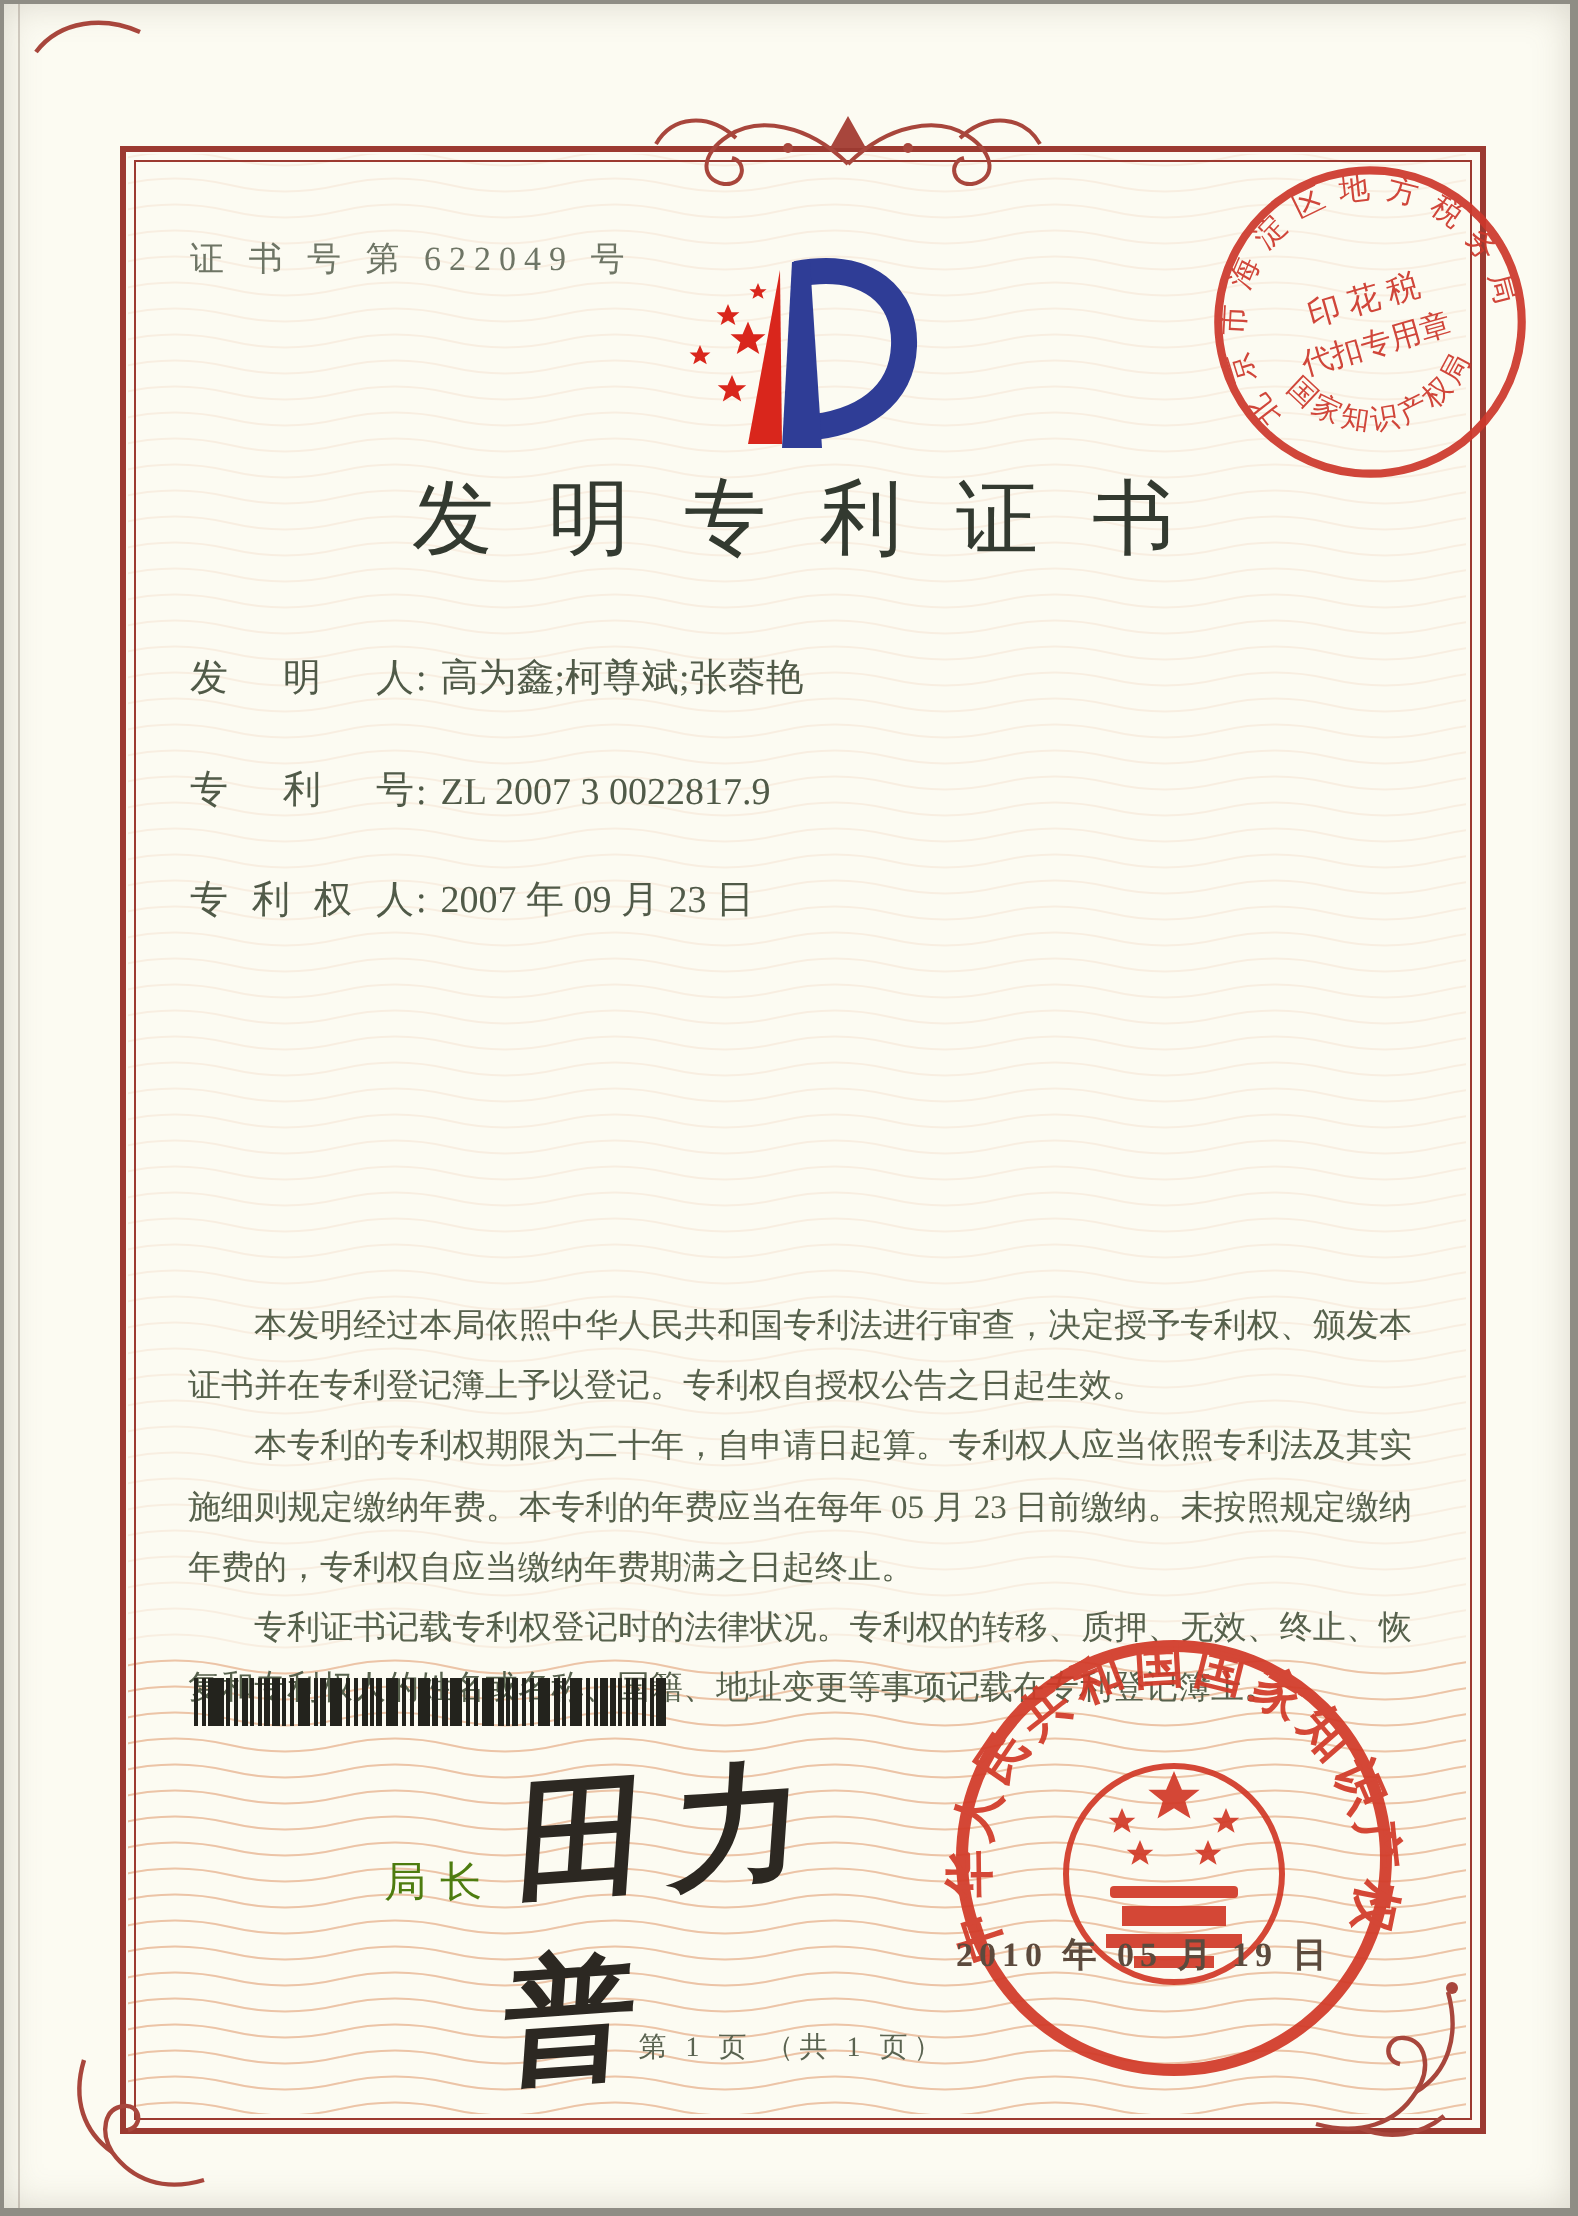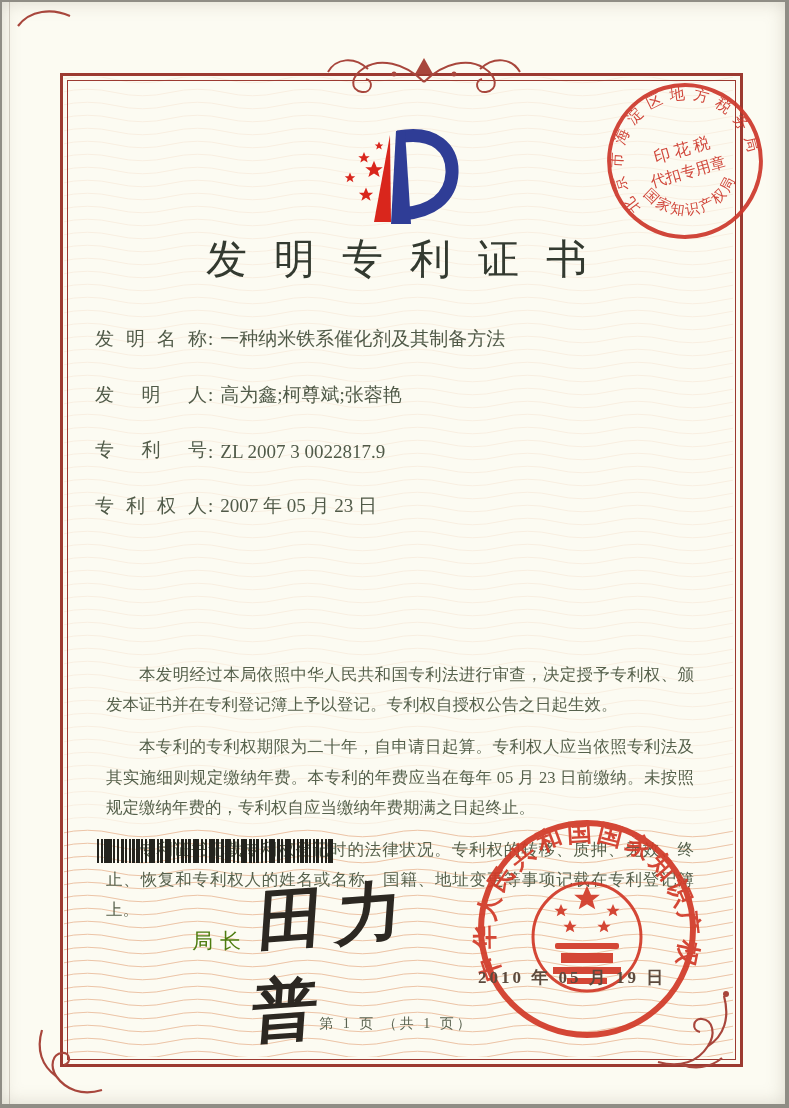--- a/index.html
+++ b/index.html
@@ -36,21 +36,21 @@
     letter-spacing:27px;text-indent:27px;font-weight:400;
   }
   .fields{position:absolute;left:93px;top:324px;width:620px;}
   .field-row{height:55.5px;font-size:19px;color:#505a48;white-space:nowrap;}
   .flabel{display:inline-block;width:112px;text-align:justify;text-align-last:justify;vertical-align:bottom;}
   .colon{margin:0 7px 0 1px;}
   .paragraphs{
     position:absolute;left:92px;top:646px;width:612px;
     font-size:16.5px;line-height:1.83;color:#56614c;text-align:justify;
   }
-  .paragraphs p{margin:12px;text-indent:2em;}
+  .paragraphs p{margin:0;text-indent:2em;}
   .barcode{
     position:absolute;left:95px;top:837px;width:236px;height:24px;
     background:
       repeating-linear-gradient(90deg,#23231d 0 2px,transparent 2px 4px),
       repeating-linear-gradient(90deg,#23231d 0 1px,transparent 1px 7px),
       repeating-linear-gradient(90deg,transparent 0 9px,#23231d 9px 12px,transparent 12px 15px);
   }
   .sig-block{position:absolute;left:158px;top:880px;width:300px;height:100px;}
   .sig-title{position:absolute;left:32px;top:45px;font-size:21px;letter-spacing:7px;color:#4d7c0f;}
   .sig-name{
@@ -110,20 +110,21 @@
   <svg class="ornament" style="left:18px;top:1020px;" width="90" height="80" viewBox="0 0 90 80">
     <g fill="none" stroke="#a8463c" stroke-width="2.2" transform="scale(-1,1) translate(-90,0)">
       <path d="M8,68 C28,74 44,68 54,54 C60,44 58,32 48,31 C40,30 38,41 46,43"></path>
       <path d="M54,54 C68,44 74,28 68,8"></path>
     </g>
   </svg>
   <svg class="ornament" style="left:12px;top:2px;" width="60" height="30" viewBox="0 0 60 30">
     <path d="M4,22 C16,6 38,4 56,12" fill="none" stroke="#a8463c" stroke-width="2.2"></path>
   </svg>
 
+  <div class="cert-number">证 书 号 第 622049 号</div>
 
   <svg class="logo" viewBox="0 0 140 110">
     <defs>
       <path id="star5" d="M0,-10 2.94,-3.09 9.51,-3.09 4.19,1.18 6.12,7.6 0,3.8 -6.12,7.6 -4.19,1.18 -9.51,-3.09 -2.94,-3.09 Z"></path>
     </defs>
     <path d="M64,9 C101,2 119,21 118,45 C117,70 97,84 68,86" fill="none" stroke="#2f3d96" stroke-width="13"></path>
     <polygon points="62,3 71,3 77,96 57,96" fill="#2f3d96"></polygon>
     <polygon points="56,7 40,94 57,94" fill="#d9261c"></polygon>
     <g fill="#d9261c">
       <use href="#star5" transform="translate(45,18) scale(0.45)"></use>
@@ -147,30 +148,27 @@
       <textPath href="#taxBottom">国家知识产权局</textPath>
     </text>
     <text class="stamp-text" x="80" y="74" font-size="16" text-anchor="middle">印 花 税</text>
     <text class="stamp-text" x="80" y="96" font-size="15" text-anchor="middle">代扣专用章</text>
   </svg>
 
   <div class="title">发明专利证书</div>
 
   <div class="fields">
     <div class="field-row">
-      <span class="flabel">发明名称</span><span class="colon">:</span><span>一种纳米铁系催化剂及其制备方法</span>
-    </div>
-    <div class="field-row">
       <span class="flabel">发明人</span><span class="colon">:</span><span>高为鑫;柯尊斌;张蓉艳</span>
     </div>
     <div class="field-row">
       <span class="flabel">专利号</span><span class="colon">:</span><span>ZL 2007 3 0022817.9</span>
     </div>
     <div class="field-row">
-      <span class="flabel">专利权人</span><span class="colon">:</span><span>2007 年 05 月 23 日</span>
+      <span class="flabel">专利权人</span><span class="colon">:</span><span>2007 年 09 月 23 日</span>
     </div>
   </div>
 
   <div class="paragraphs">
     <p>本发明经过本局依照中华人民共和国专利法进行审查，决定授予专利权、颁发本证书并在专利登记簿上予以登记。专利权自授权公告之日起生效。</p>
     <p>本专利的专利权期限为二十年，自申请日起算。专利权人应当依照专利法及其实施细则规定缴纳年费。本专利的年费应当在每年 05 月 23 日前缴纳。未按照规定缴纳年费的，专利权自应当缴纳年费期满之日起终止。</p>
     <p>专利证书记载专利权登记时的法律状况。专利权的转移、质押、无效、终止、恢复和专利权人的姓名或名称、国籍、地址变更等事项记载在专利登记簿上。</p>
   </div>
 
   <div class="barcode"></div>

